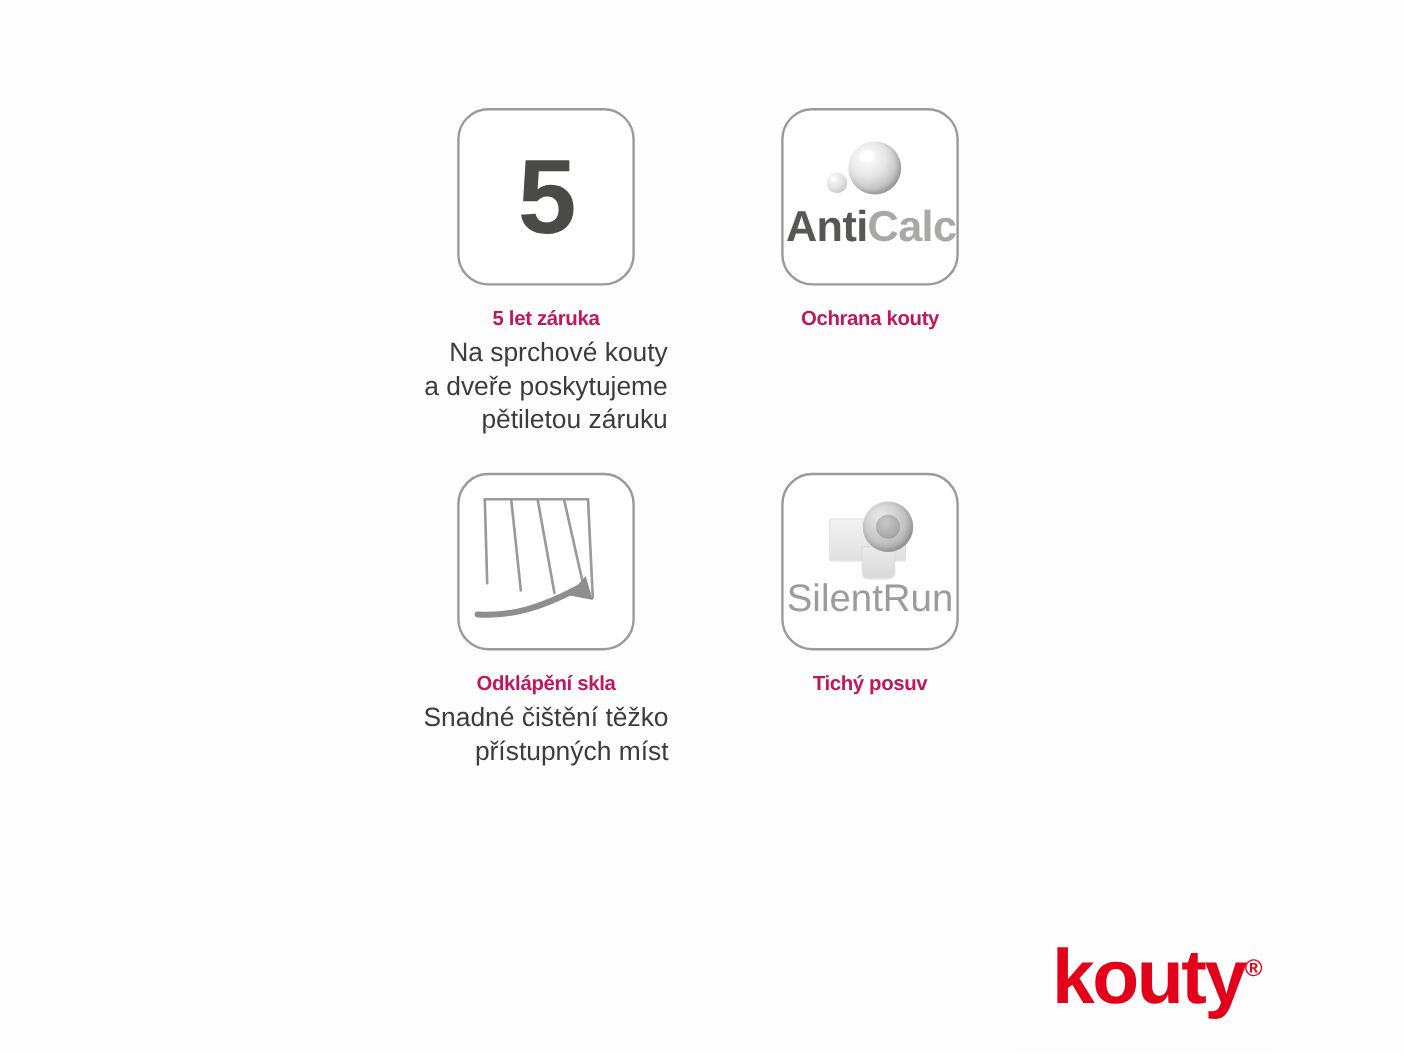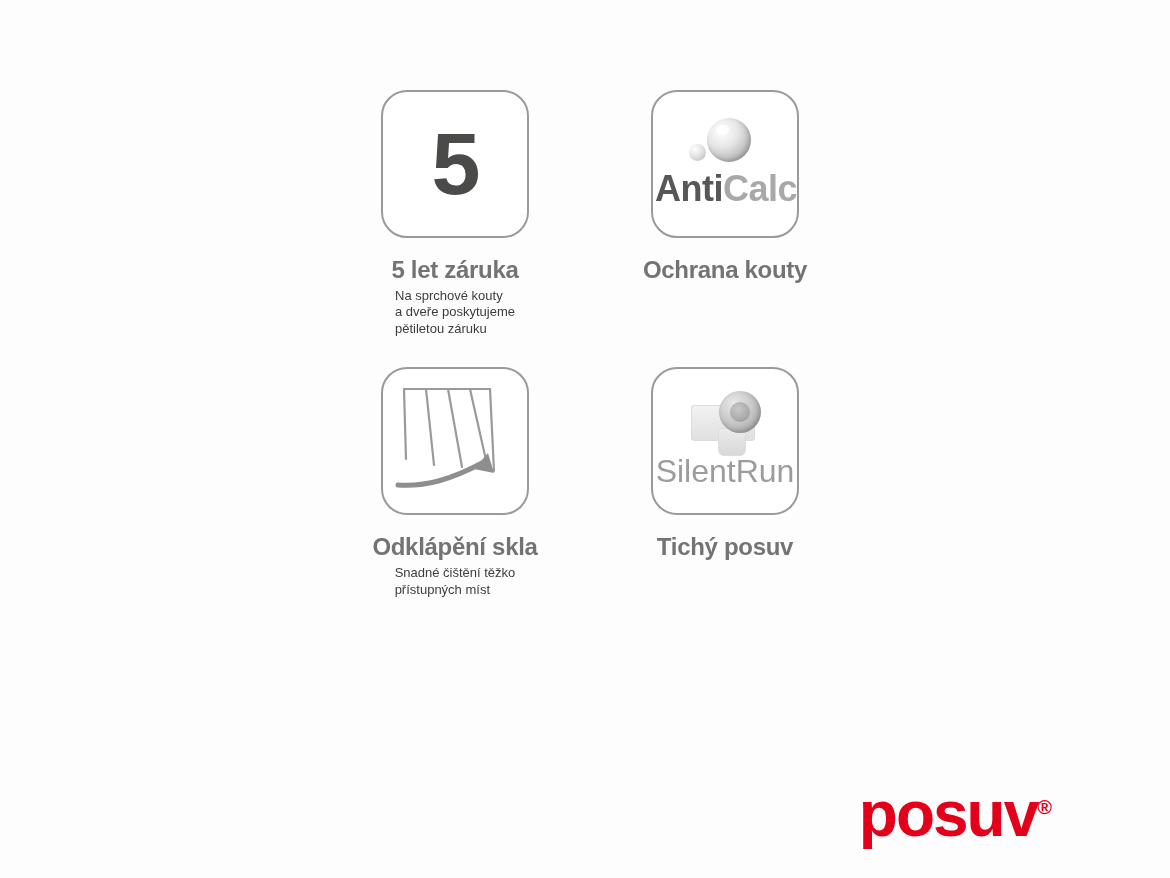--- a/index.html
+++ b/index.html
@@ -48,33 +48,33 @@
     background: #ffffff;
     display: flex;
     align-items: center;
     justify-content: center;
     position: relative;
     box-sizing: border-box;
   }
 
   .feature-title {
     margin-top: 18px;
-    font-size: 24px;
+    font-size: 17px;
     font-weight: bold;
-    color: #737373;
+    color: #be185d;
     letter-spacing: -0.3px;
     text-align: center;
     line-height: 1.15;
   }
 
   .feature-desc {
     margin-top: 4px;
-    font-size: 13px;
+    font-size: 22px;
     color: #3c3c3b;
-    text-align: left;
+    text-align: right;
     line-height: 1.28;
   }
 
   
   .num-five {
     font-size: 88px;
     font-weight: bold;
     color: #4a4a49;
     line-height: 1;
     letter-spacing: -2px;
@@ -266,15 +266,15 @@
           <div class="roller-hook"></div>
           <div class="roller-wheel"></div>
           <div class="silent-text">SilentRun</div>
         </div>
       </div>
       <div class="feature-title">Tichý posuv</div>
     </div>
 
   </div>
 
-  <div class="logo"><span>posuv</span><span class="reg">®</span></div>
+  <div class="logo"><span>kouty</span><span class="reg">®</span></div>
 
 </div>
 
 </body></html>

